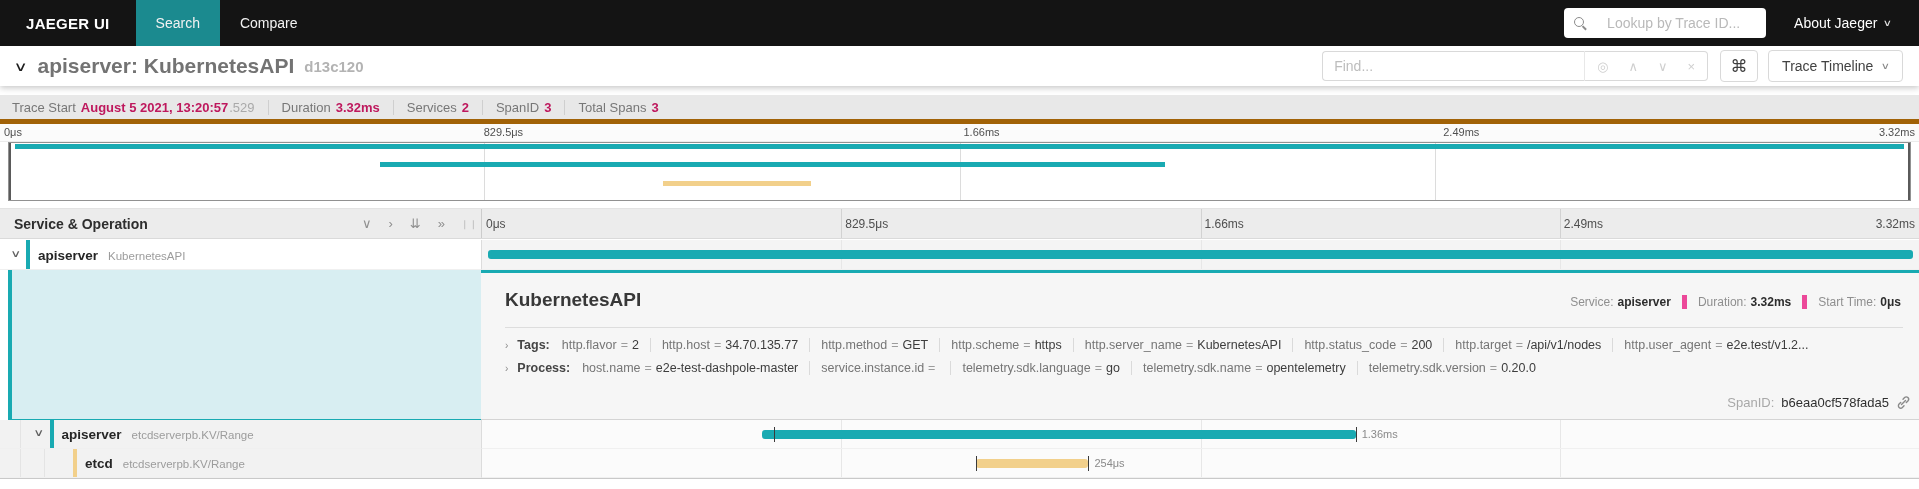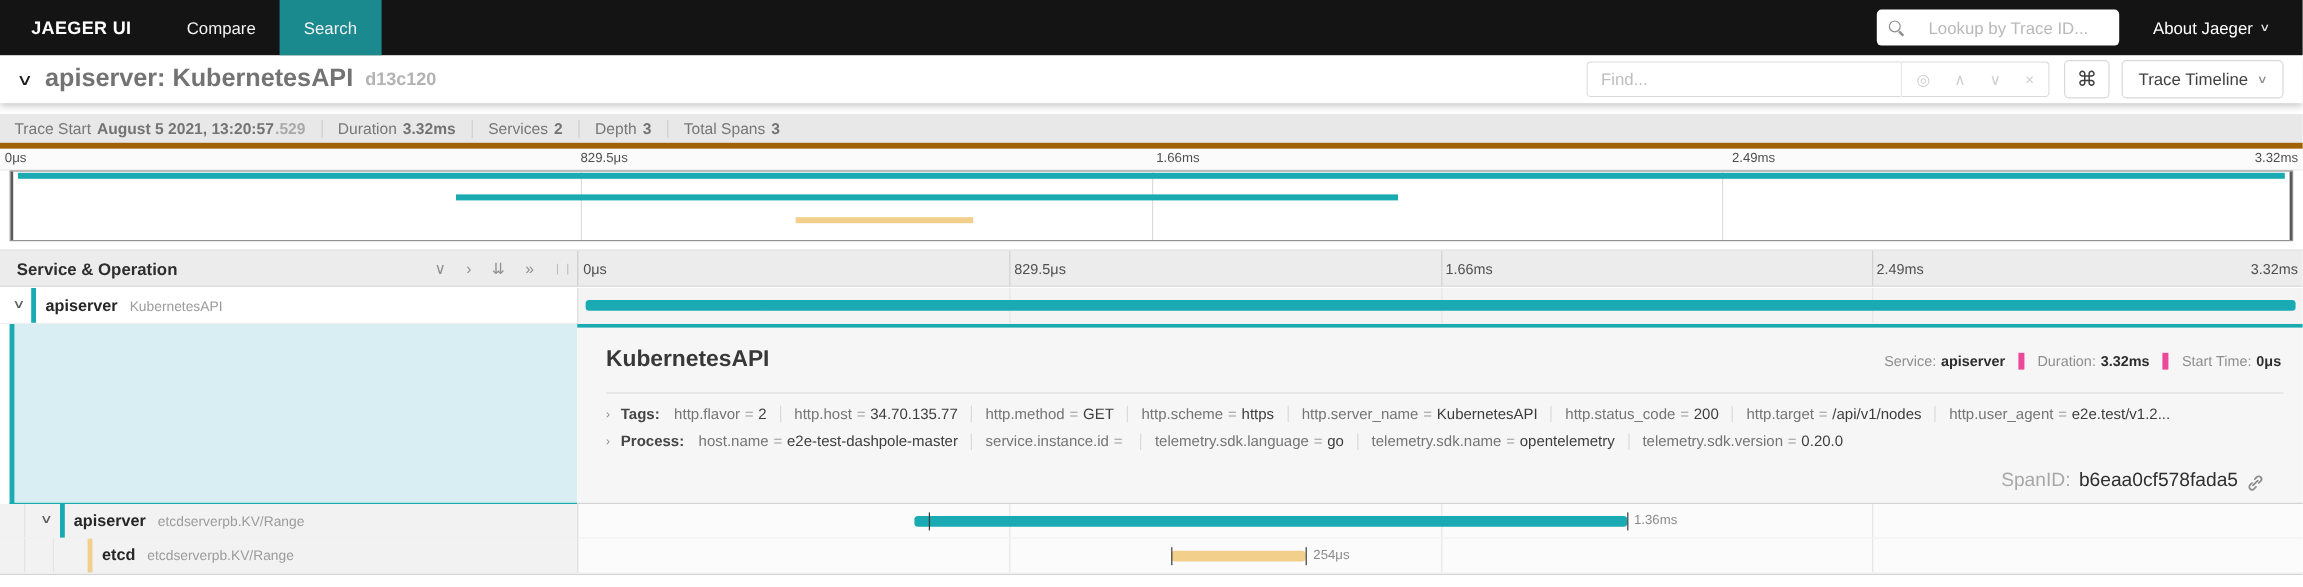--- a/index.html
+++ b/index.html
@@ -35,22 +35,22 @@
   .find-btns .fi{cursor:default;line-height:1}
   .kbd-btn{margin-left:12px;width:38px;height:32px;border:1px solid #d9d9d9;border-radius:4px;background:#fff;font-size:17px;color:#3e3e3e;display:flex;align-items:center;justify-content:center;cursor:pointer}
   .view-btn{margin-left:10px;height:32px;border:1px solid #d9d9d9;border-radius:4px;background:#fff;font-size:14px;color:#424242;padding:15px 13px;display:flex;gap:9px;align-items:center;cursor:pointer}
   .view-btn .caret{color:#888}
 
   
   .stats-bar{position:absolute;top:95px;left:0;height:29px;width:100%;background:#e8e8e8;border-bottom:5px solid #a16207;display:flex;align-items:center;padding:0 12px;font-size:13px;color:#777}
   .stat{padding:0 13px;border-right:1px solid #cfcfcf;display:flex;gap:5px;align-items:baseline;white-space:nowrap}
   .stat:first-child{padding-left:0}
   .stat:last-child{border-right:none}
-  .stat b{color:#737373}
-  .stat .frac{color:#a9a9a9;font-weight:bold}
+  .stat b{color:#be185d}
+  .stat .frac{color:#a9a9a9;font-weight:normal}
 
   
   .mini-ticks{position:absolute;top:124px;left:0;height:18px;width:100%;background:#fbfbfb;border-bottom:1px solid #ebebeb}
   .tick{position:absolute;top:2px;font-size:11px;color:#4f4f4f;white-space:nowrap}
 
   
   .minimap{position:absolute;top:142px;left:8px;right:8px;height:59px;background:#fff;border:1px solid #919191}
   .minimap .vgrid{position:absolute;top:0;bottom:0;width:1px;background:#dcdcdc}
   .mm-bar{position:absolute;height:5px}
   .mm-handle{position:absolute;top:0;bottom:0;width:2px;background:#5a5a5a;cursor:ew-resize}
@@ -97,36 +97,36 @@
   .kv-row{display:flex;align-items:center;font-size:12.5px;margin:9px 0;color:#555}
   .kv-chev{color:#8a8a8a;font-size:10px;margin-right:9px;cursor:pointer}
   .kv-label{font-weight:bold;color:#454545;margin-right:12px;cursor:pointer}
   .kv-items{display:flex;align-items:center;overflow:hidden}
   .kv-item{padding:0 11px;border-right:1px solid #dadada;white-space:nowrap}
   .kv-item:first-child{padding-left:0}
   .kv-item:last-child{border-right:none}
   .kv-key{color:#757575}
   .kv-eq{color:#9c9c9c;padding:0 4px}
   .kv-val{color:#3d3d3d}
-  .spanid-row{position:absolute;right:32px;bottom:9px;font-size:16px;color:#a8a8a8;display:flex;align-items:flex-end;gap:7px}
+  .spanid-row{position:absolute;right:8px;bottom:9px;font-size:13px;color:#a8a8a8;display:flex;align-items:flex-start;gap:7px}
   .spanid-val{color:#2f2f2f}
   .link-icon{display:inline-flex;cursor:pointer}
 
   .table-end{height:12px;border-top:1px solid #c9c9c9;background:#fff}
 </style>
 </head>
 <body>
 
 <div class="app">
 
   <header class="navbar">
     <div class="brand">JAEGER UI</div>
     <nav class="nav-items" id="nav-items">
+        <div class="nav-item active">Search</div>
         <div class="nav-item">Compare</div>
-        <div class="nav-item active">Search</div>
       </nav>
     <div class="nav-right">
       <div class="lookup">
         <span class="mag"></span>
         <input placeholder="Lookup by Trace ID..." style="">
       </div>
       <div class="about">
         <span>About Jaeger</span>
         <span class="caret">∨</span>
       </div>
@@ -161,21 +161,21 @@
       </span>
       <span class="stat">
         <span>Duration</span>
         <b>3.32ms</b>
       </span>
       <span class="stat">
         <span>Services</span>
         <b>2</b>
       </span>
       <span class="stat">
-        <span>Depth</span>
+        <span>SpanID</span>
         <b>3</b>
       </span>
       <span class="stat">
         <span>Total Spans</span>
         <b>3</b>
       </span>
     </div>
 
   <div class="mini-ticks" id="mini-ticks">
       <span class="tick" style="left: calc(0% + 4px);">0μs</span>

